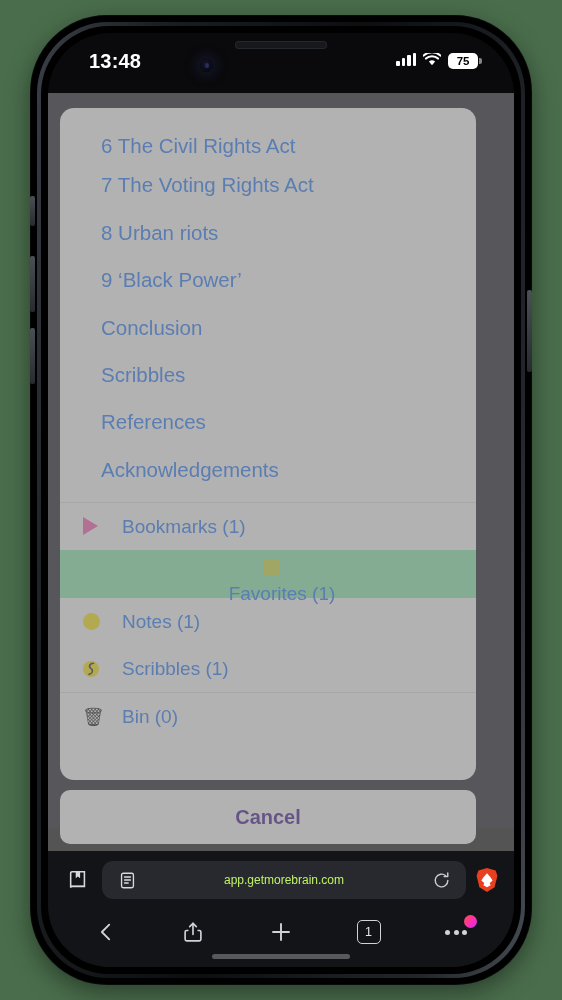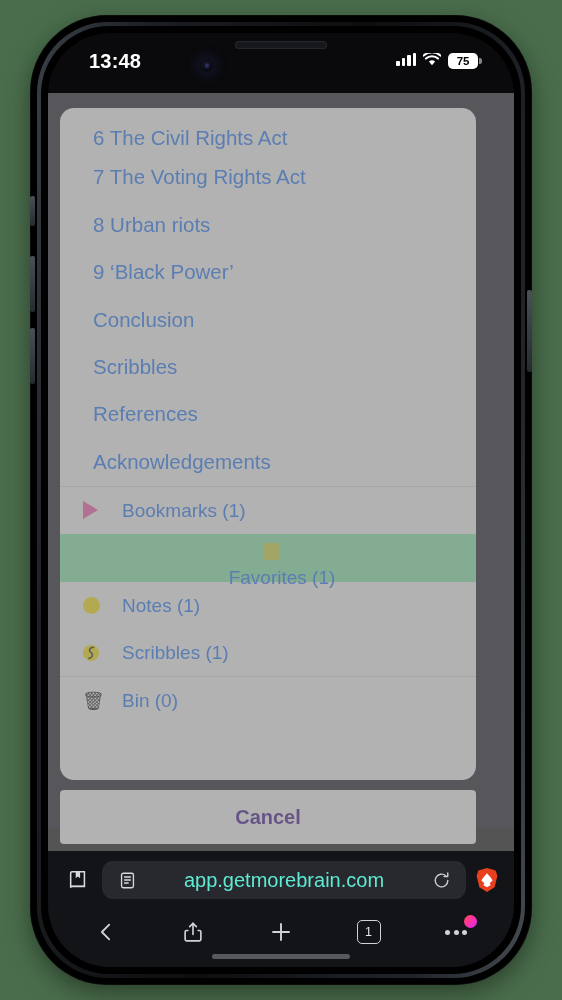--- a/index.html
+++ b/index.html
@@ -172,21 +172,21 @@
     border-radius: 14px;
     overflow: hidden;
   }
   .sheet-scroll {
     position: absolute;
     left: 0; top: 0;
     width: 416px;
     height: 672px;
     overflow: hidden;
   }
-  .toc { padding: 0; }
+  .toc { padding: 8px; }
   .toc-item {
     display: block;
     color: #1a73ff;
     font-size: 20.5px;
     line-height: 1;
     padding: 0 0 0 33px;
     height: 47.4px;
     display: flex;
     align-items: center;
     white-space: nowrap;
@@ -258,21 +258,21 @@
   .cancel-wrap {
     position: absolute;
     left: 12px;
     top: 757px;
     width: 416px;
   }
   .cancel-btn {
     width: 416px;
     height: 54px;
     border: none;
-    border-radius: 4px;
+    border-radius: 10px;
     background: #fff;
     color: #3b0a8f;
     font-family: "Liberation Sans", sans-serif;
     font-size: 20px;
     font-weight: bold;
     cursor: pointer;
     display: flex;
     align-items: center;
     justify-content: center;
   }
@@ -319,22 +319,22 @@
     border-radius: 11px;
     display: flex;
     align-items: center;
     padding: 0 12px;
     box-sizing: border-box;
     gap: 8px;
   }
   .url-text {
     flex: 1 1 auto;
     text-align: center;
-    color: #5eead4;
-    font-size: 20px;
+    color: #bef264;
+    font-size: 12px;
     white-space: nowrap;
     overflow: hidden;
     text-overflow: ellipsis;
   }
   .brave {
     width: 26px; height: 26px;
     flex: 0 0 26px;
     display: flex;
     align-items: center;
     justify-content: center;

